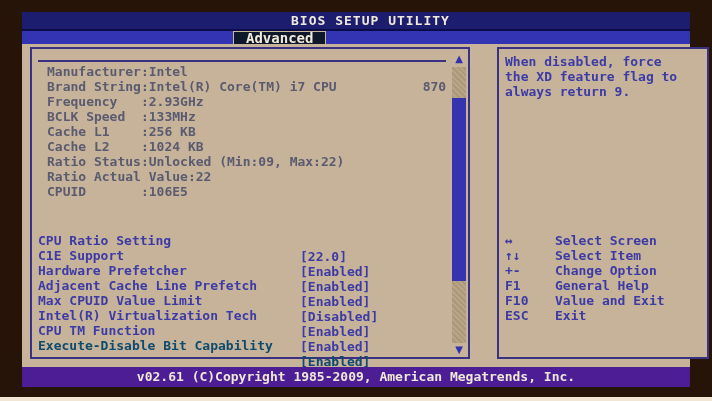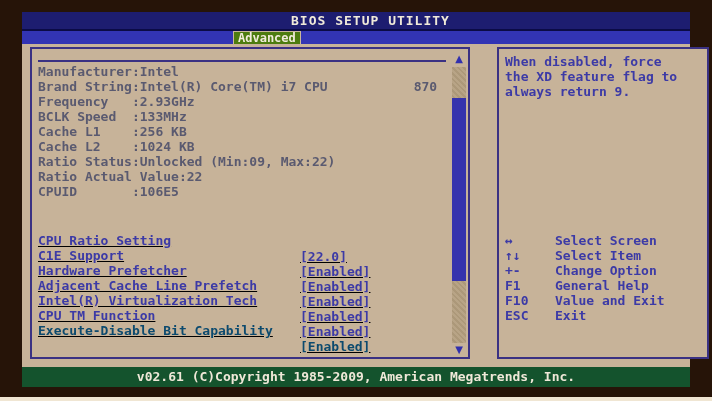--- a/index.html
+++ b/index.html
@@ -18,24 +18,24 @@
     position:absolute; left:22px; top:12px; width:668px; height:17px;
     background:#1d1d70; color:#f0ead9; font-size:13px; line-height:17px;
     text-align:center; letter-spacing:1px;padding-left:29px;
   }
   .title-sep { position:absolute; left:22px; top:29px; width:668px; height:2px; background:#0b0b46; }
   .menu-bar {
     position:absolute; left:22px; top:31px; width:668px; height:13px;
     background:#3234b4;
   }
   .tab {
-    position:absolute; left:211px; top:0; height:13px; padding:0 4px;
-    color:#f2ecdc; font-size:12px; line-height:13px;
+    position:absolute; left:211px; top:0; height:13px; padding:0 12px;
+    color:#f2ecdc; font-size:14px; line-height:13px;
     border-left:1px solid #c9b79a; border-top:1px solid #c9b79a; border-right:1px solid #c9b79a;
-    background:#4d7c0f;
+    background:#0f172a;
   }
 
   .content {
     position:absolute; left:22px; top:44px; width:668px; height:323px;
     background:#c7b399;
   }
 
   .panel { position:absolute; border:2px solid #3a3183; background:#c7b399; }
   .left-panel  { left:8px;  top:3px; width:440px; height:312px; }
   .right-panel { left:450px; top:3px; width:212px; height:312px;margin-left:25px; }
@@ -49,40 +49,40 @@
   .arrow-up { top:4px; }
   .arrow-down { bottom:1px; }
   .scroll-track {
     position:absolute; right:2px; top:18px; bottom:14px; width:14px;
     background:repeating-linear-gradient(45deg,#b8a486 0 2px,#ac9879 2px 4px);
   }
   .scroll-thumb { position:absolute; left:0; top:31px; width:14px; height:183px; background:#3533ad; }
 
   .info-block { position:absolute; left:6px; top:15px; right:24px; }
   .info-line {
-    height:15px; font-size:13px; line-height:15px; color:#5a5a70; white-space:pre;
+    height:15px; font-size:13px; line-height:15px; color:#5a5a70; white-space:pre;margin-left:9px;
   }
 
-  .settings-block { position:absolute; left:6px; top:184px; right:20px;text-decoration:underline; }
+  .settings-block { position:absolute; left:6px; top:184px; right:20px; }
   .setting-row { display:flex; height:15px; font-size:13px; line-height:15px; color:#3c3aa6; }
   .setting-label { width:262px; white-space:pre; }
   .setting-value { white-space:pre;margin-top:16px; }
   .setting-row.selected { color:#0c4a6e; }
 
   .help-block { position:absolute; left:6px; top:5px; right:4px; }
   .help-line { height:15px; font-size:13px; line-height:15px; color:#3c3aa6; white-space:pre; }
 
   .legend-block { position:absolute; left:6px; top:184px; right:4px; }
   .legend-row { display:flex; height:15px; font-size:13px; line-height:15px; color:#3c3aa6; }
   .legend-keys { width:50px; white-space:pre; }
   .legend-action { white-space:pre; }
 
   .copy-bar {
     position:absolute; left:22px; top:367px; width:668px; height:20px;
-    background:#14532d; color:#efe8d8; font-size:13px; line-height:20px; text-align:center;
+    background:#4c1d95; color:#efe8d8; font-size:13px; line-height:20px; text-align:center;
   }
 </style>
 </head>
 <body>
 
 <div class="title-bar">
   <span>BIOS SETUP UTILITY</span>
 </div>
 <div class="title-sep"></div>
 
@@ -121,20 +121,24 @@
         <span class="setting-label">C1E Support</span>
         <span class="setting-value">[Enabled]</span>
       </div>
       <div class="setting-row">
         <span class="setting-label">Hardware Prefetcher</span>
         <span class="setting-value">[Enabled]</span>
       </div>
       <div class="setting-row">
         <span class="setting-label">Adjacent Cache Line Prefetch</span>
         <span class="setting-value">[Enabled]</span>
+      </div>
+      <div class="setting-row">
+        <span class="setting-label">Max CPUID Value Limit</span>
+        <span class="setting-value">[Disabled]</span>
       </div>
       <div class="setting-row">
         <span class="setting-label">Intel(R) Virtualization Tech</span>
         <span class="setting-value">[Enabled]</span>
       </div>
       <div class="setting-row">
         <span class="setting-label">CPU TM Function</span>
         <span class="setting-value">[Enabled]</span>
       </div>
       <div class="setting-row selected">

